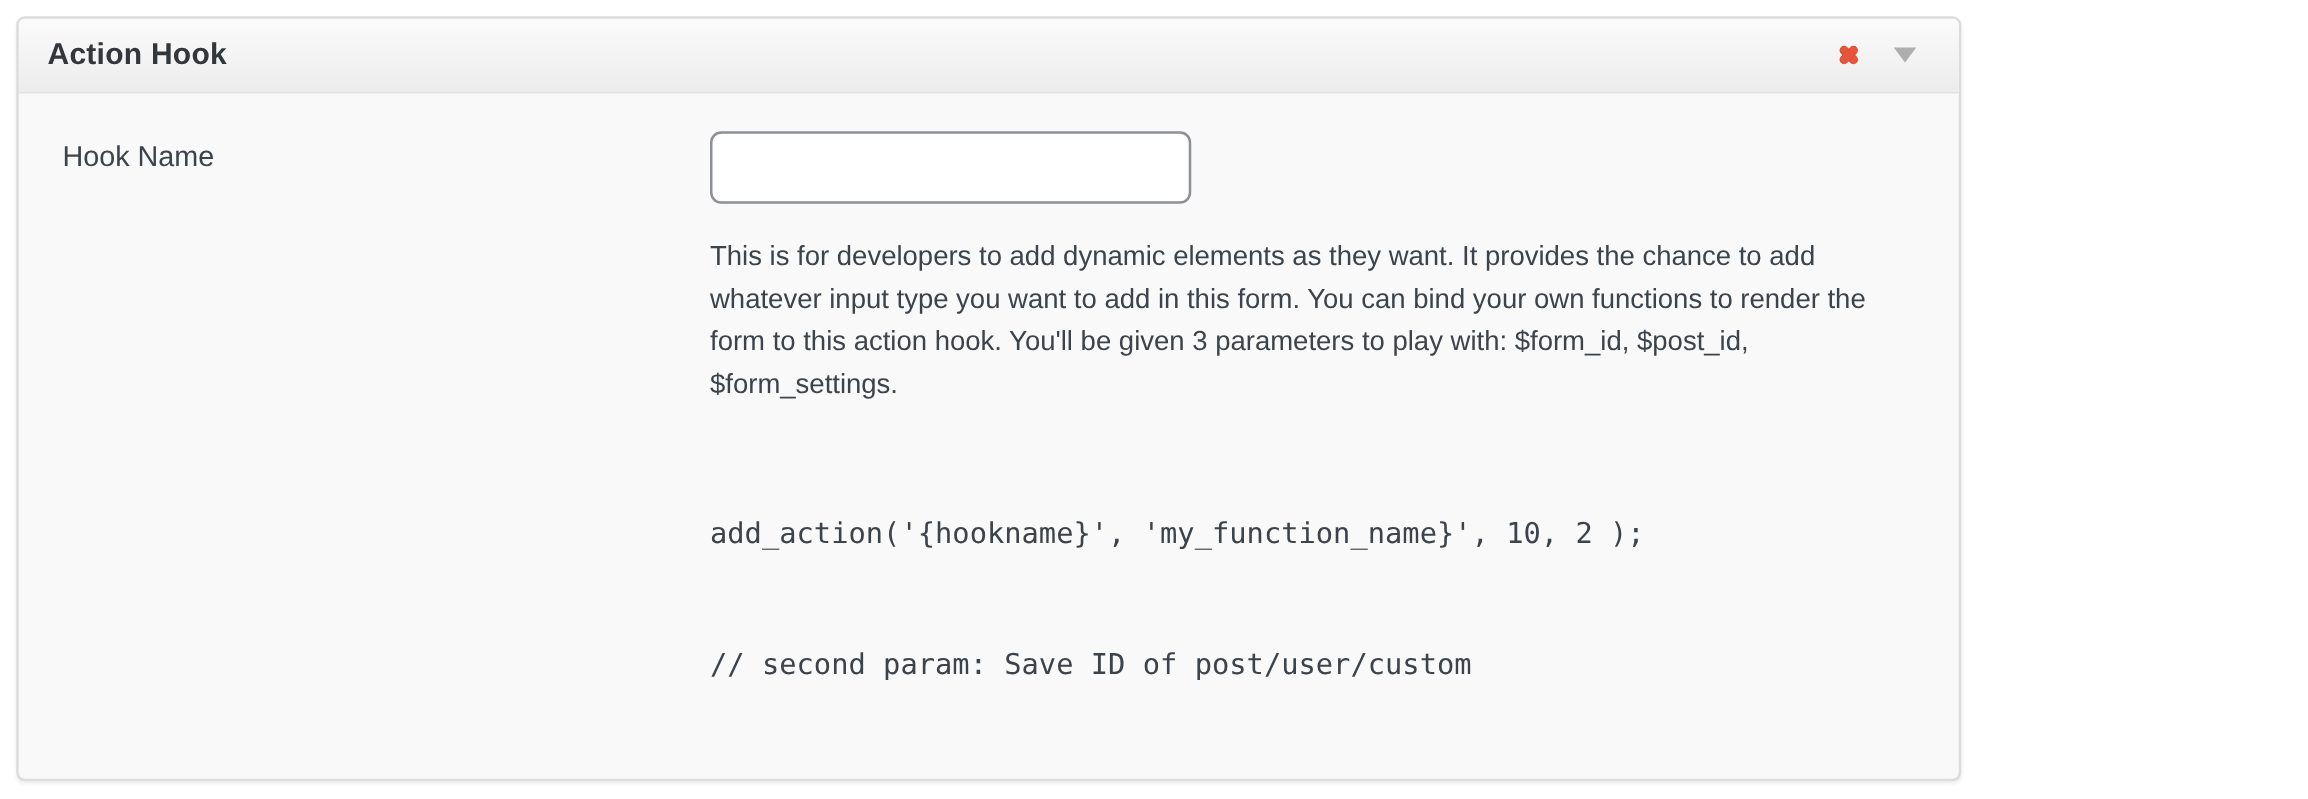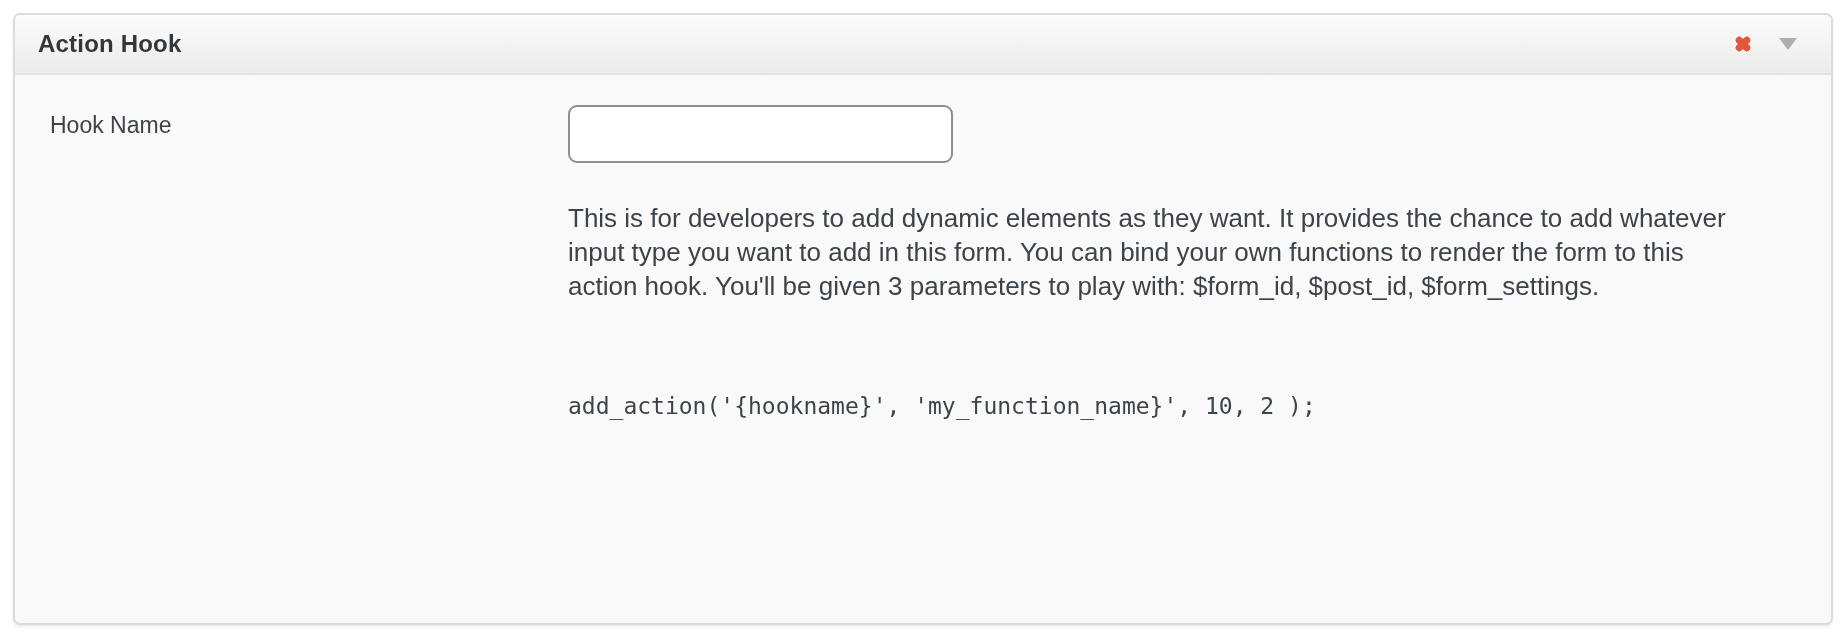--- a/index.html
+++ b/index.html
@@ -11,21 +11,21 @@
     width: 1846px;
     height: 639px;
     background: #ffffff;
     overflow: hidden;
   }
 
   .panel {
     position: absolute;
     left: 13px;
     top: 13px;
-    width: 1820px;
+    width: 1556px;
     height: 612px;
     background: #f9f9f9;
     border: 2px solid #dcdcde;
     border-radius: 7px;
     box-shadow: 0 2px 3px rgba(0,0,0,0.07);
   }
 
   .panel-header {
     display: flex;
     align-items: center;
@@ -99,23 +99,23 @@
     border: 2px solid #8c9095;
     border-radius: 9px;
     outline: none;
     font-size: 23px;
     font-family: "Liberation Sans", sans-serif;
     color: #3c434a;
     padding: 0 14px;
   }
 
   .field-description {
-    margin-top: 38px;
+    margin-top: 25px;
     max-width: 1160px;
-    font-size: 26px;
+    font-size: 22px;
     line-height: 34px;
     color: #3c434a;
   }
 
   .code-block {
     margin-top: 16px;
     font-family: "DejaVu Sans Mono", "Liberation Mono", monospace;
     font-size: 23px;
     line-height: 35px;
     color: #3c434a;
@@ -150,20 +150,21 @@
     <div class="panel-body">
       <div class="field-label">Hook Name</div>
 
       <div class="field-control">
         <input type="text" class="hook-name-input" value="" style="">
 
         <div class="field-description">This is for developers to add dynamic elements as they want. It provides the chance to add whatever input type you want to add in this form. You can bind your own functions to render the form to this action hook. You'll be given 3 parameters to play with: $form_id, $post_id, $form_settings.</div>
 
         <div class="code-block">
           <div>add_action('{hookname}', 'my_function_name}', 10, 2 );</div>
+          <div>// second param: Save ID of post/user/custom</div>
           
           
           
           
         </div>
       </div>
     </div>
 
   </div>
 </div>

